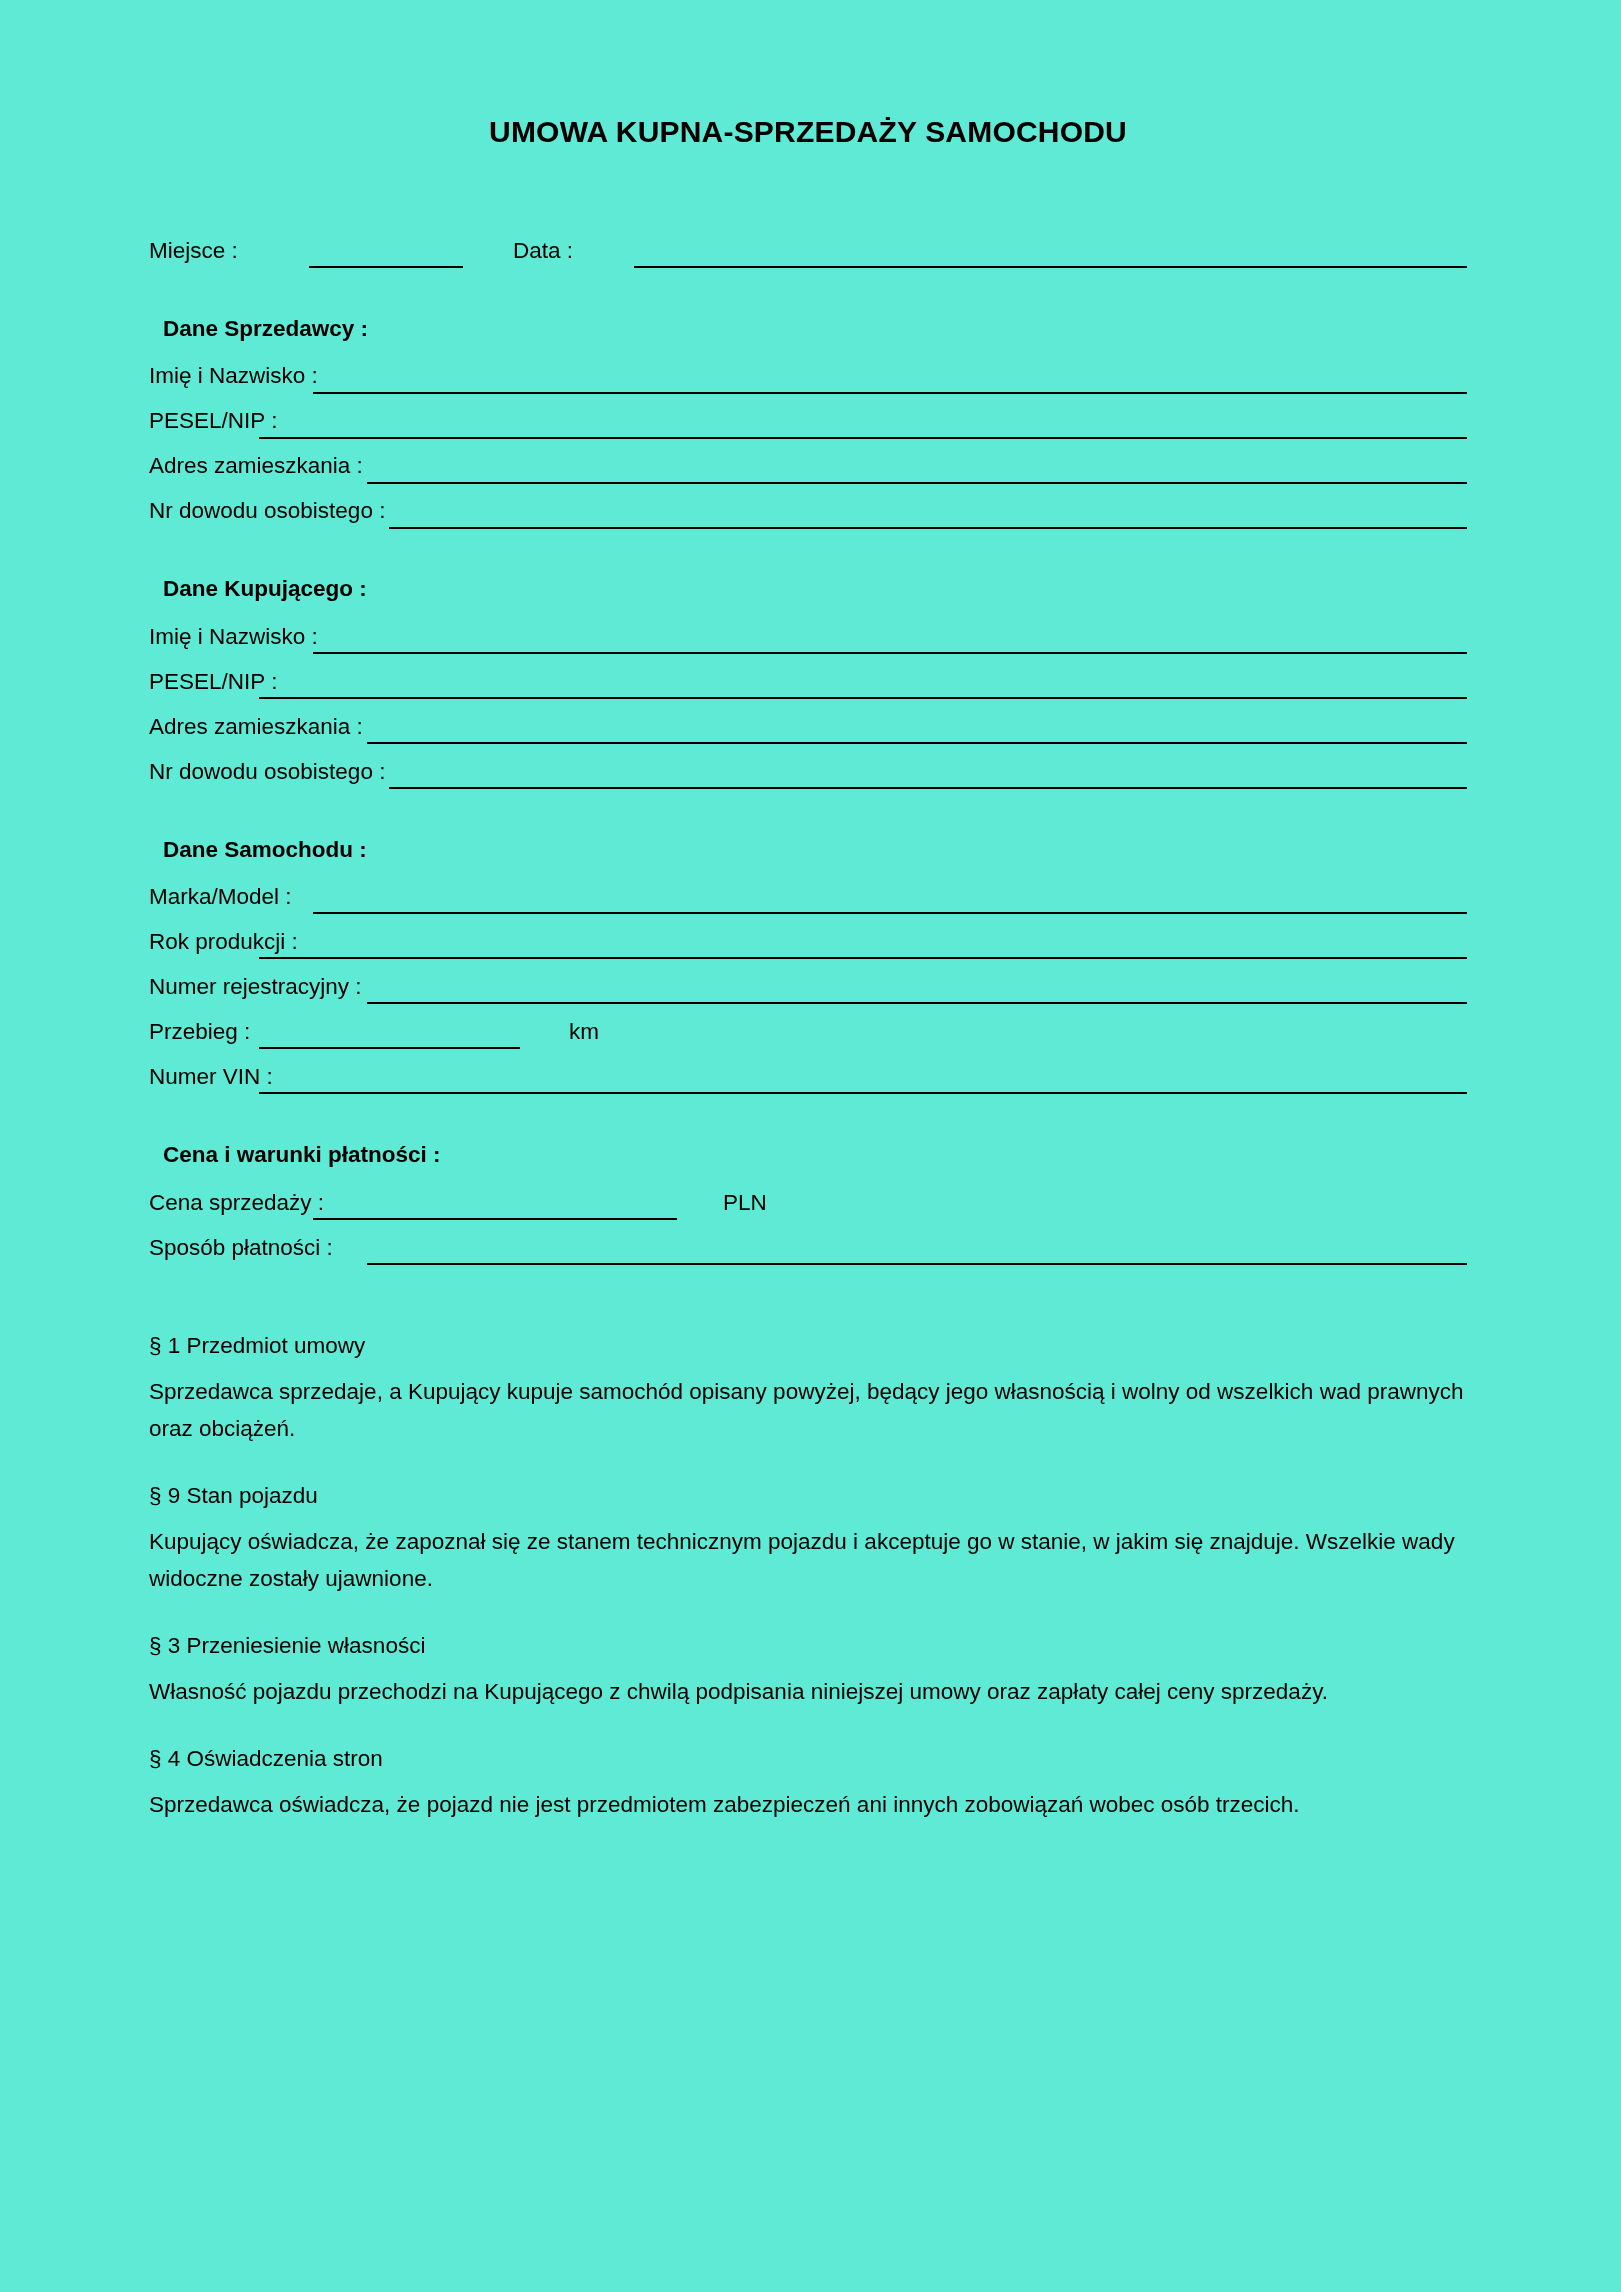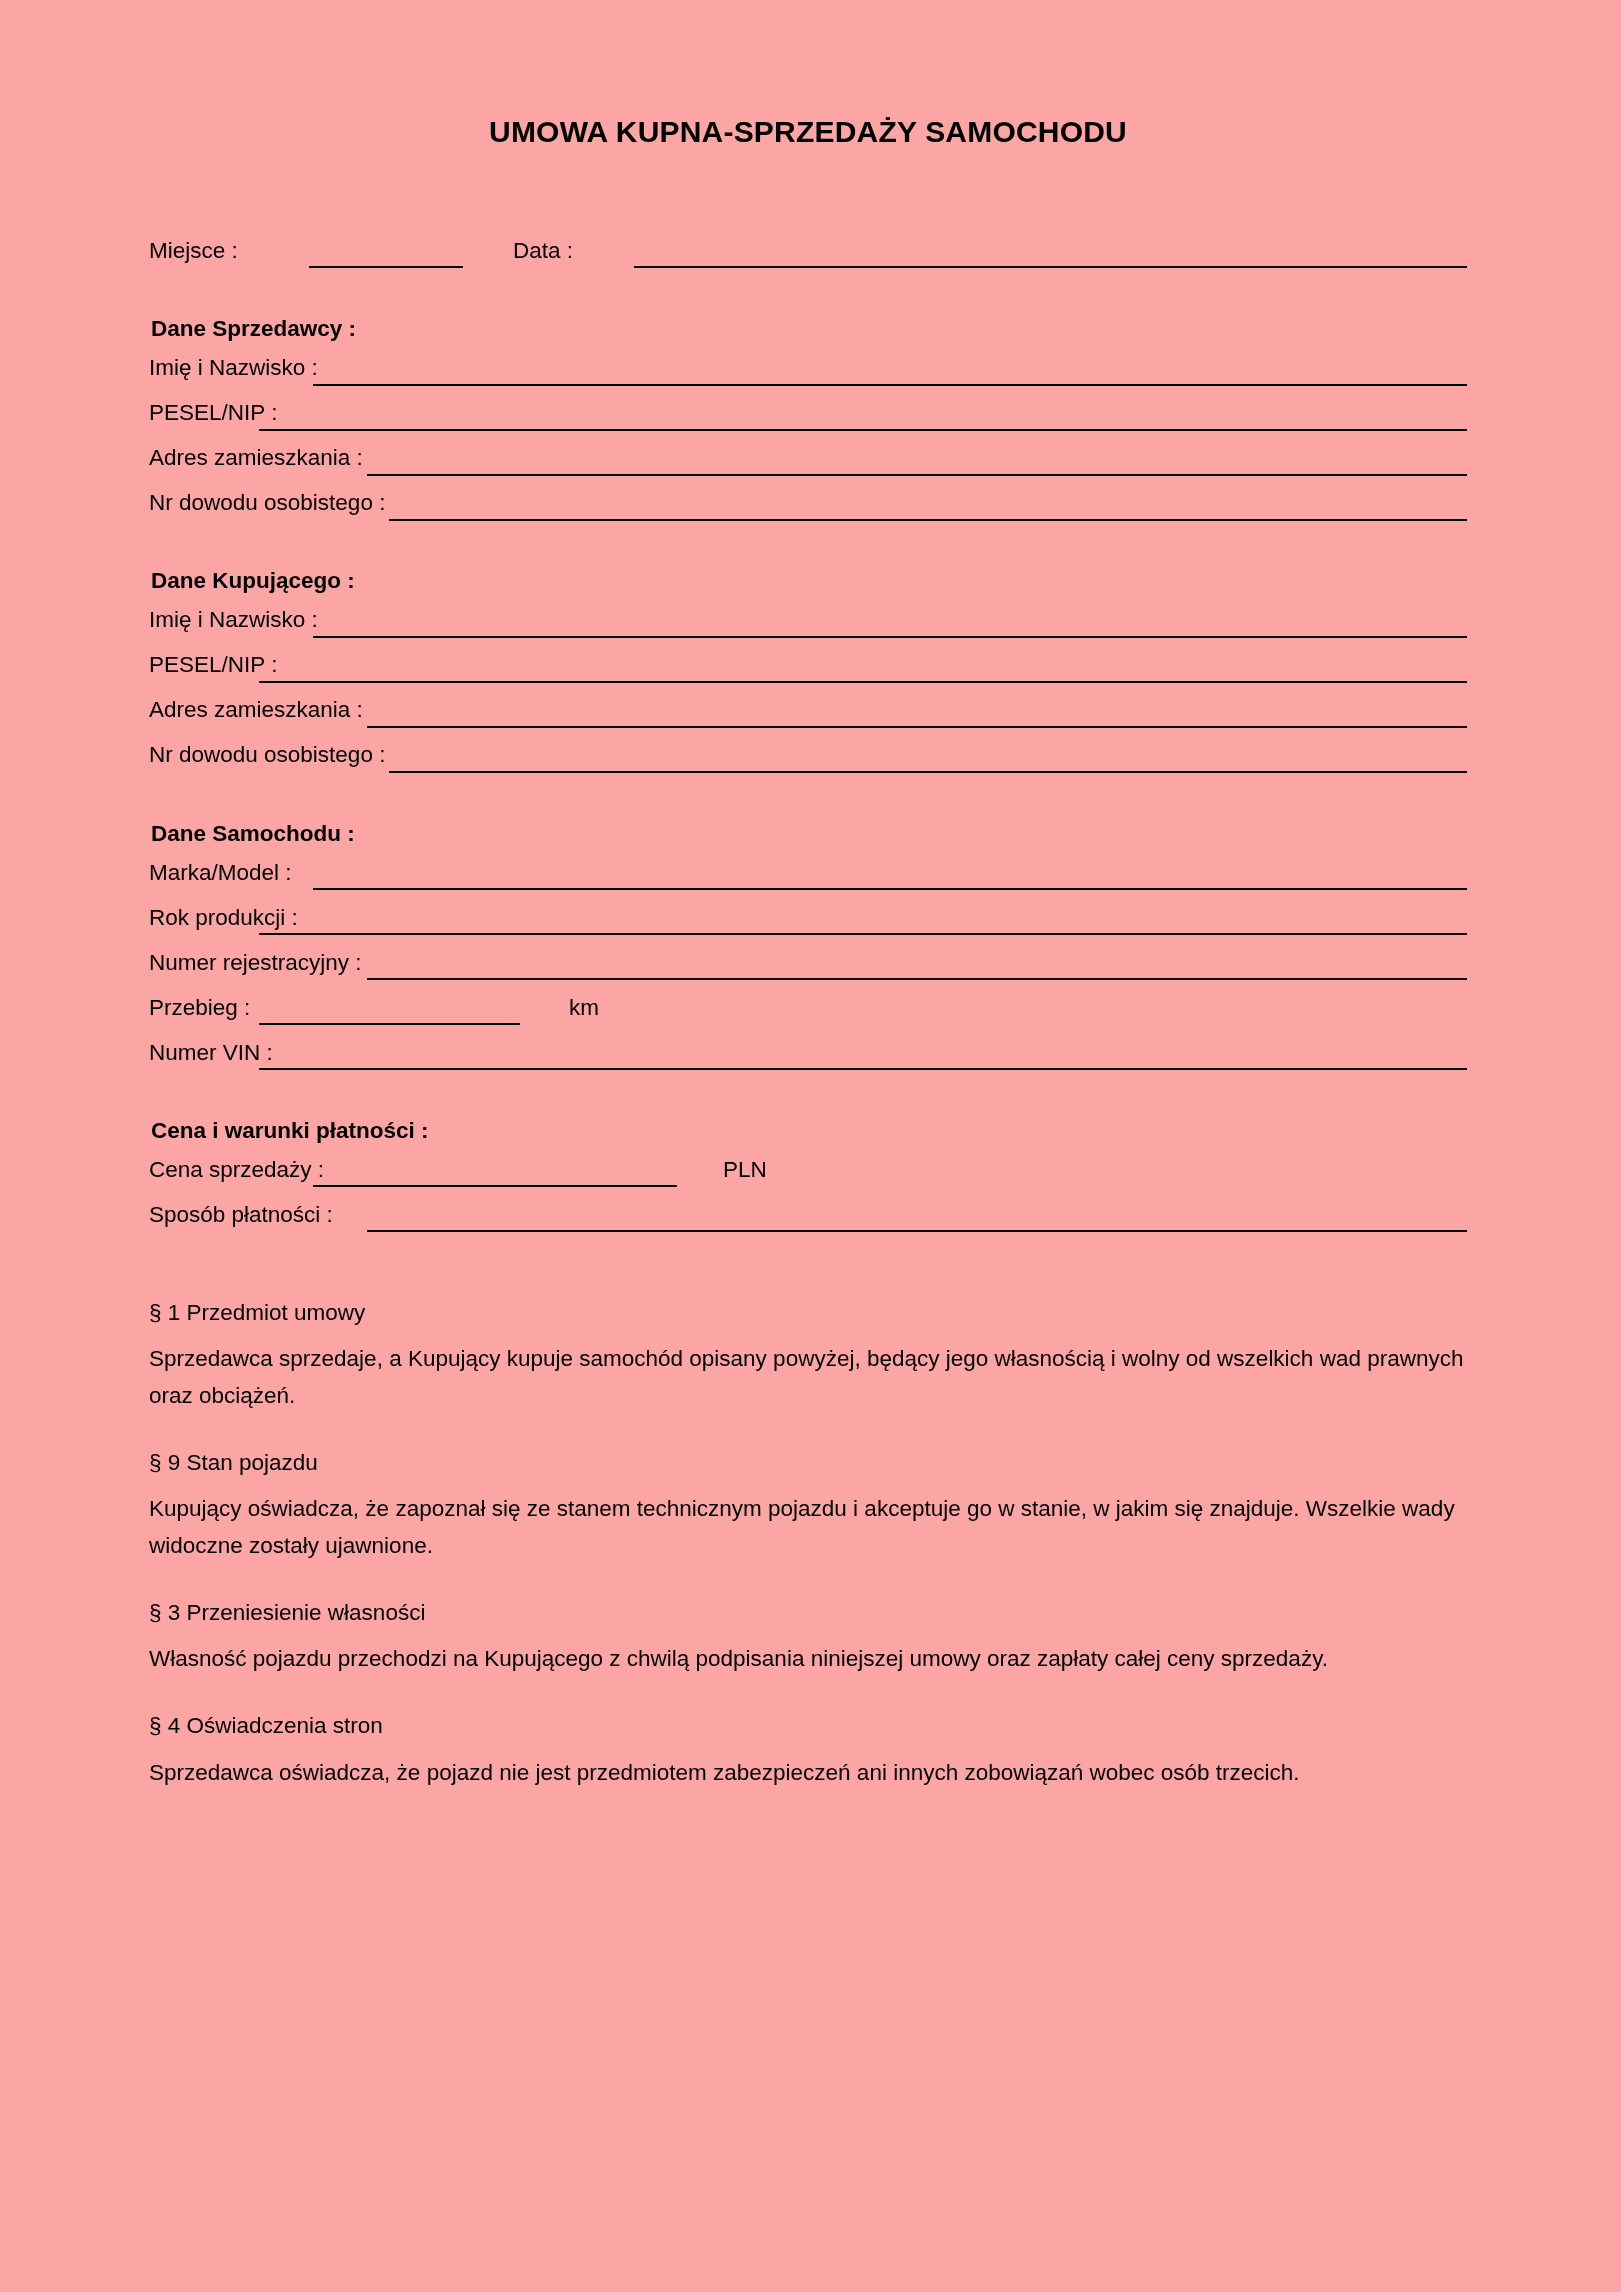--- a/index.html
+++ b/index.html
@@ -11,21 +11,21 @@
   body {
     font-family: "Liberation Sans", "DejaVu Sans", sans-serif;
     color: #000000;
     -webkit-font-smoothing: antialiased;
   }
   .page {
     position: relative;
     width: 1621px;
     height: 2293px;
     margin: 0 auto;
-    background: #fca5a5;
+    background: #5eead4;
     overflow: hidden;
     box-sizing: border-box;
   }
   .content {
     position: absolute;
     left: 149px;
     top: 0;
     width: 1318px;
   }
 
@@ -66,21 +66,21 @@
     font-size: 22.5px;
     line-height: 27.4px;
     white-space: nowrap;
   }
 
   
   .section-heading {
     font-size: 22.5px;
     line-height: 27.4px;
     font-weight: bold;
-    margin: 2px;
+    margin: 14px;
     white-space: nowrap;
   }
 
   
   .sp-top-row   { margin-top: 81px; }
   .sp-section   { margin-top: 39px; }
   .sp-group     { margin-top: 5.9px; }
 
   
   .clause {

